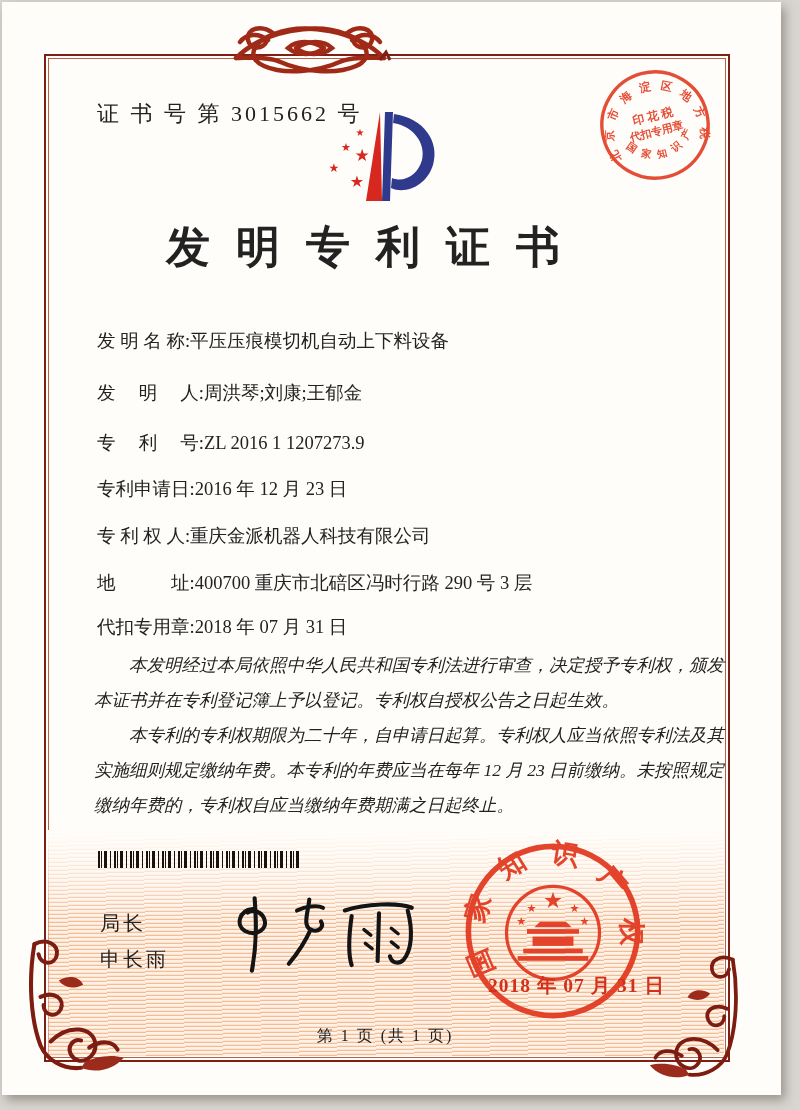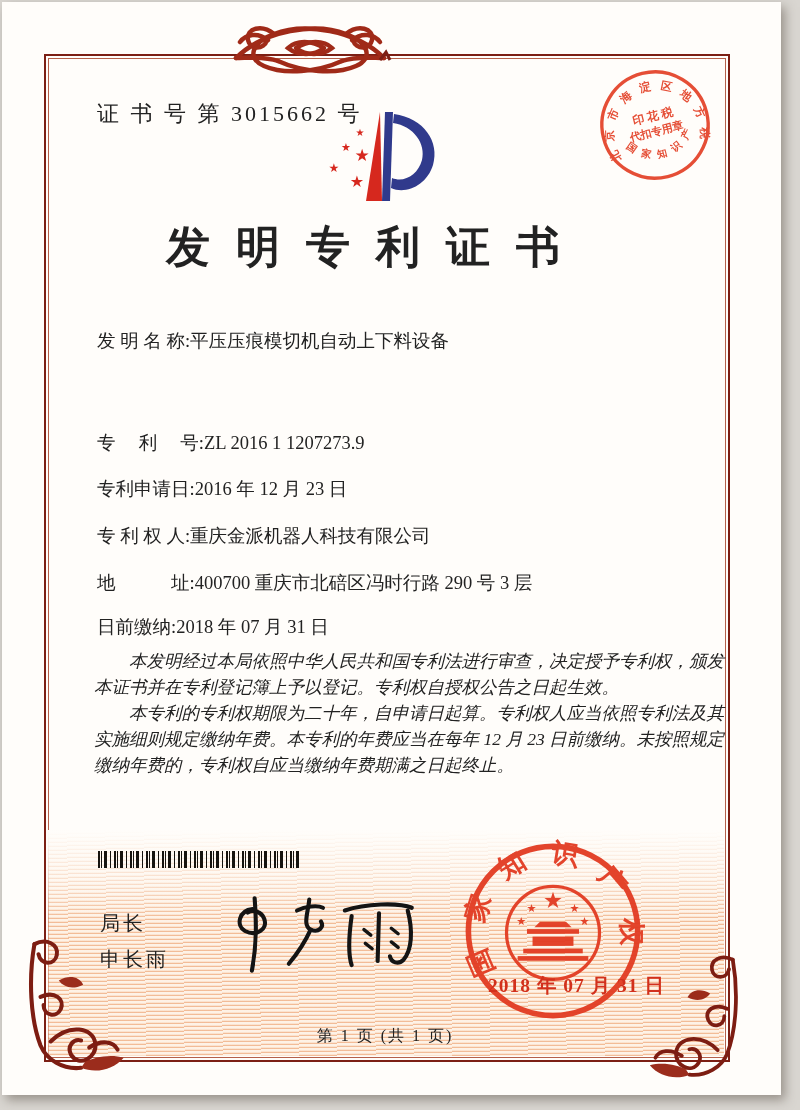--- a/index.html
+++ b/index.html
@@ -15,21 +15,21 @@
      background:
        repeating-linear-gradient(178.5deg,rgba(238,166,118,.75) 0 1px,rgba(253,233,214,.55) 1px 3px,rgba(248,206,172,.55) 3px 4px);}
   .waves-fade{position:absolute;left:46px;top:828px;width:676px;height:90px;
      background:linear-gradient(#fffdfa 0%,rgba(255,253,250,.55) 55%,rgba(255,253,250,0) 100%);}
   .abs{position:absolute;}
   .certno{left:95px;top:97px;font-size:22px;letter-spacing:3px;}
   .title{left:42px;top:216px;width:624px;text-align:center;font-size:44px;font-weight:bold;
          letter-spacing:26px;padding-left:40px;box-sizing:border-box;}
   .row{position:absolute;left:95px;font-size:18.5px;white-space:nowrap;}
   .row .lab{display:inline-block;}
-  .paras{left:92px;top:646px;width:630px;font-size:17.5px;line-height:26px;
+  .paras{left:92px;top:646px;width:630px;font-size:17.5px;line-height:35px;
          text-align:justify;font-style:italic;}
   .paras p{margin:0;text-indent:2em;}
   .barcode{left:96px;top:849px;width:202px;height:17px;background:
      repeating-linear-gradient(90deg,#16130f 0 2px,transparent 2px 3px,#16130f 3px 4px,
        transparent 4px 6px,#16130f 6px 9px,transparent 9px 12px,#16130f 12px 13px,transparent 13px 16px);}
   .officer{left:98px;font-size:20px;letter-spacing:3px;font-weight:500;}
   .sealdate{left:486px;top:970px;font-size:19.5px;color:#d2301c;font-weight:bold;letter-spacing:1px;}
   .footer{left:42px;top:1024px;width:682px;text-align:center;font-size:16px;letter-spacing:2px;}
   svg{position:absolute;overflow:visible;}
   .tax-stamp{left:594px;top:64px;width:118px;height:118px;transform:rotate(-14deg);opacity:.92;}
@@ -126,34 +126,37 @@
     </text>
     <text x="70" y="64" text-anchor="middle" fill="#e34026" font-size="14" font-weight="bold">印 花 税</text>
     <text x="70" y="82" text-anchor="middle" fill="#e34026" font-size="13" font-weight="bold">代扣专用章</text>
   </svg>
 
   <div class="abs title">发明专利证书</div>
 
   <div class="row" style="top:326px">
     <span class="lab">发 明 名 称: </span><span>平压压痕模切机自动上下料设备</span>
   </div>
+  <div class="row" style="top:378px">
+    <span class="lab">发　 明 　人: </span><span>周洪琴;刘康;王郁金</span>
+  </div>
   <div class="row" style="top:428px">
     <span class="lab">专 　利 　号: </span><span>ZL 2016 1 1207273.9</span>
   </div>
   <div class="row" style="top:474px">
     <span class="lab">专利申请日: </span><span>2016 年 12 月 23 日</span>
   </div>
   <div class="row" style="top:521px">
     <span class="lab">专 利 权 人: </span><span>重庆金派机器人科技有限公司</span>
   </div>
   <div class="row" style="top:568px">
     <span class="lab">地　　　址: </span><span>400700 重庆市北碚区冯时行路 290 号 3 层</span>
   </div>
   <div class="row" style="top:612px">
-    <span class="lab">日前缴纳: </span><span>2018 年 07 月 31 日</span>
+    <span class="lab">代扣专用章: </span><span>2018 年 07 月 31 日</span>
   </div>
 
   <div class="abs paras">
     <p>本发明经过本局依照中华人民共和国专利法进行审查，决定授予专利权，颁发本证书并在专利登记簿上予以登记。专利权自授权公告之日起生效。</p>
     <p>本专利的专利权期限为二十年，自申请日起算。专利权人应当依照专利法及其实施细则规定缴纳年费。本专利的年费应当在每年 12 月 23 日前缴纳。未按照规定缴纳年费的，专利权自应当缴纳年费期满之日起终止。</p>
   </div>
 
   <div class="abs barcode"></div>
 
   <div class="abs officer" style="top:908px">局长</div>

